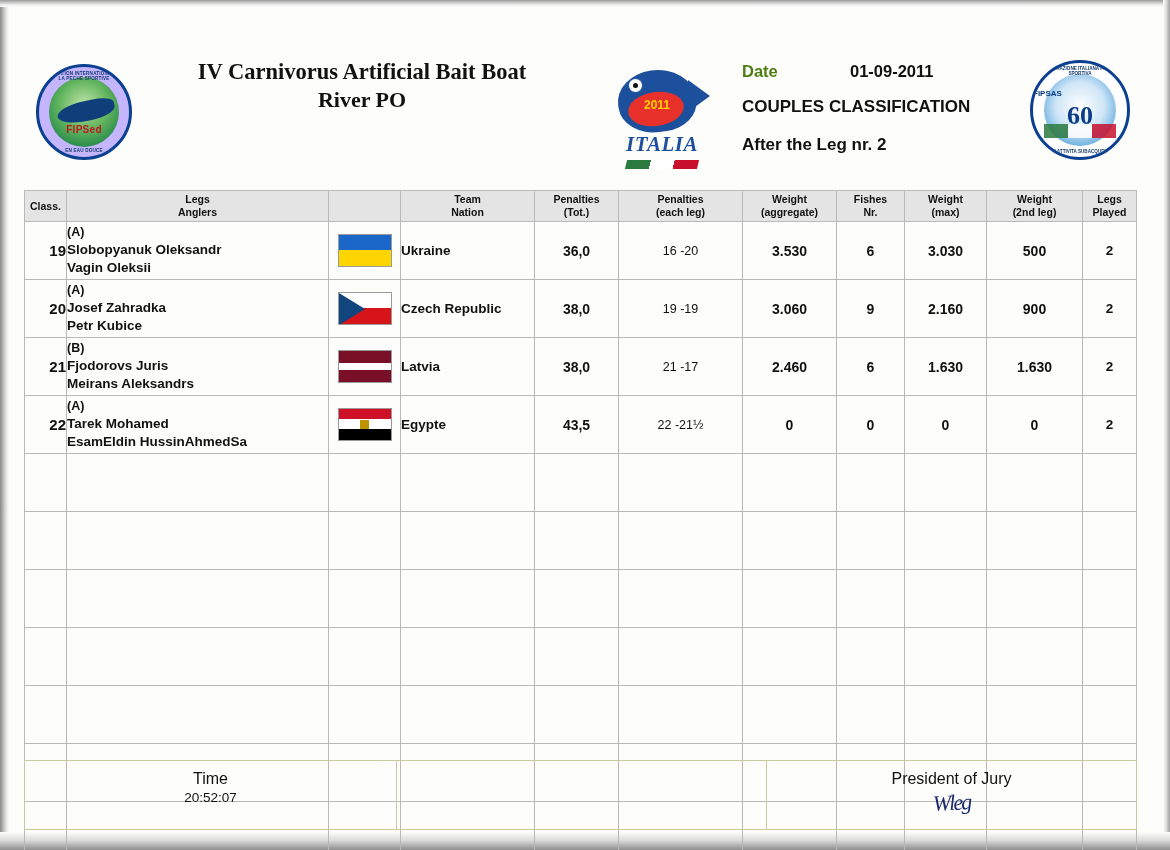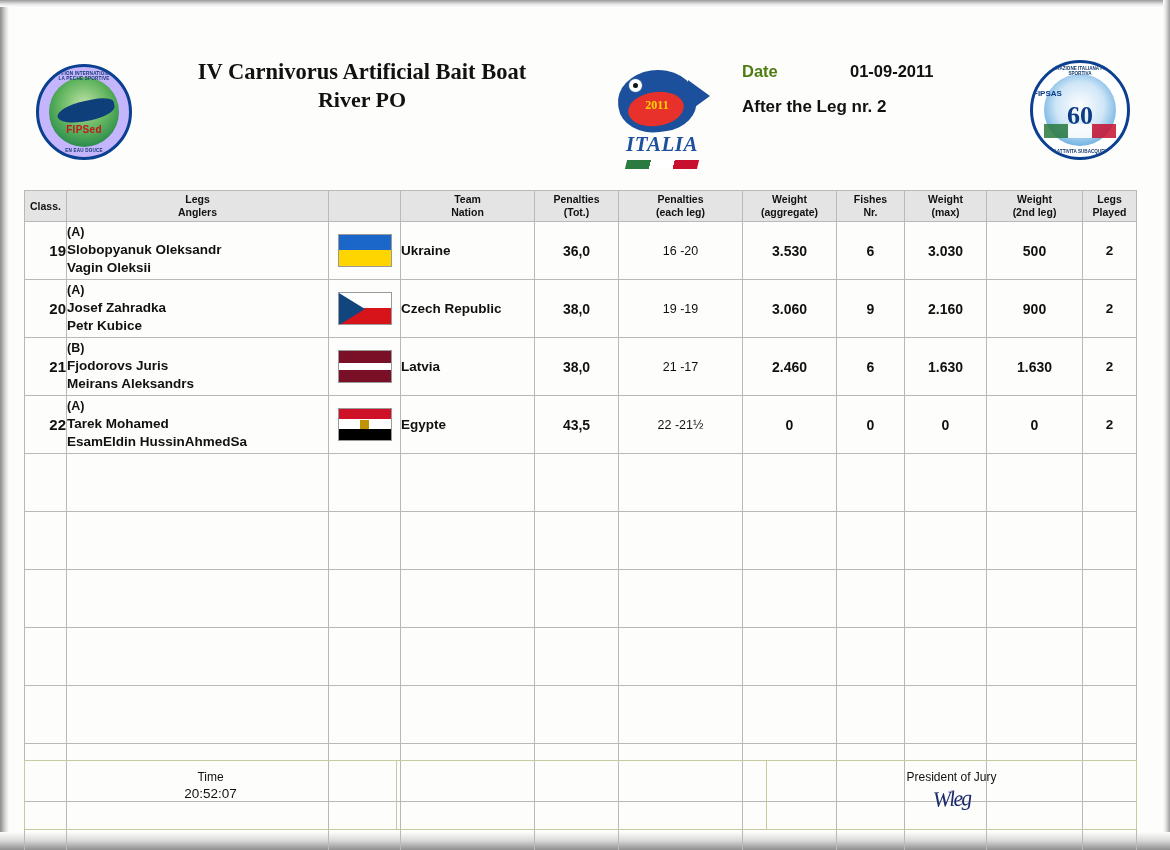--- a/index.html
+++ b/index.html
@@ -227,21 +227,21 @@
   }
   .mascot .year {
     position: absolute;
     left: 30px;
     top: 36px;
     width: 50px;
     text-align: center;
     font-size: 12px;
     font-weight: bold;
     color: #ffd400;
-    font-family: Liberation Serif, serif;
+    font-family: Liberation Sans, sans-serif;
   }
   .mascot .eye {
     position: absolute;
     left: 26px;
     top: 16px;
     width: 13px;
     height: 13px;
     background: #ffffff;
     border: 1px solid #1c4f9c;
     border-radius: 50%;
@@ -464,21 +464,21 @@
     border: 1px solid #c9c9a0;
     height: 58px;
     vertical-align: top;
     text-align: center;
     padding-top: 9px;
   }
   .f-time  { width: 372px; }
   .f-mid   { width: 370px; }
   .f-pres  { width: 370px; }
   .footer .lbl {
-    font-size: 12px;
+    font-size: 16px;
     color: #111;
   }
   .footer .val {
     font-size: 13.5px;
     color: #111;
     margin-top: 2px;
   }
   .signature {
     margin-top: 2px;
     height: 26px;
@@ -525,20 +525,21 @@
       <div class="year">2011</div>
       <div class="italia">ITALIA</div>
       <div class="flagbar"></div>
     </div>
 
     <div class="meta">
       <div class="row">
         <div class="label">Date</div>
         <div class="value">01-09-2011</div>
       </div>
+      <div class="big">COUPLES CLASSIFICATION</div>
       <div class="big">After the Leg nr. 2</div>
     </div>
 
     <div class="logo-right">
       <div class="inner"></div>
       <div class="band"></div>
       <div class="ring-text">FEDERAZIONE ITALIANA PESCA SPORTIVA</div>
       <div class="ring-text2">E ATTIVITA SUBACQUEE</div>
       <div class="fipsas">FIPSAS</div>
       <div class="num">60</div>

